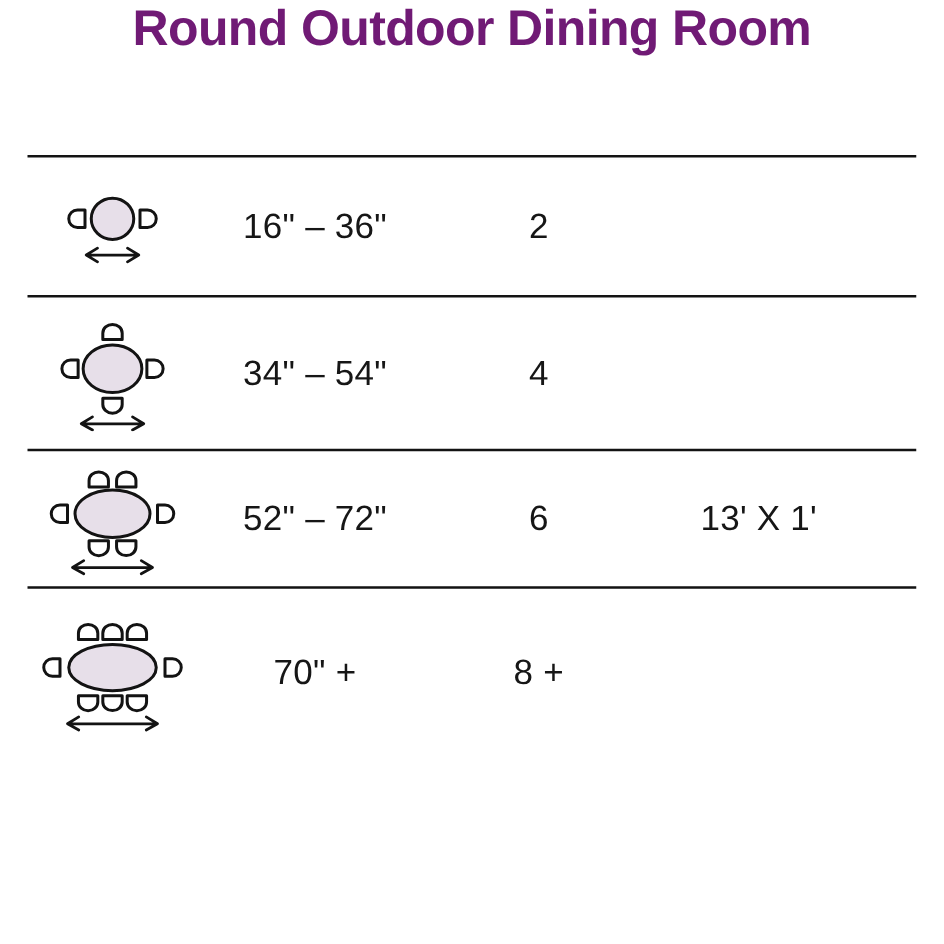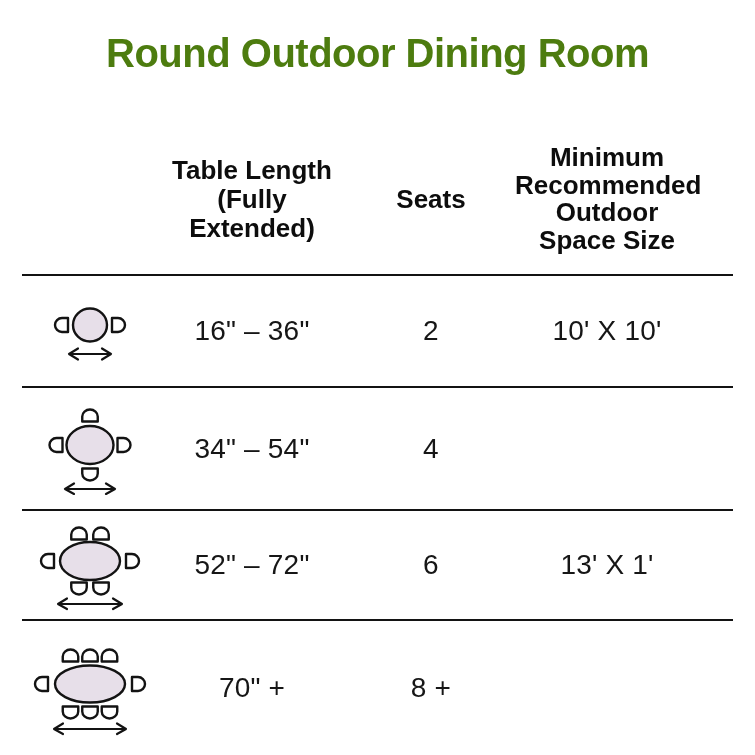--- a/index.html
+++ b/index.html
@@ -7,28 +7,27 @@
   .page {
     position: relative;
     width: 755px;
     height: 755px;
     background: #ffffff;
     font-family: "Liberation Sans", sans-serif;
     color: #121212;
     overflow: hidden;
   }
   .title {
-    padding-top: 30px;
     height: 124px;
     text-align: center;
     font-size: 40px;
     line-height: 47px;
     font-weight: 700;
     letter-spacing: -0.5px;
-    color: #4d7c0f;
+    color: #701a75;
   }
   .grid { padding: 0 22px; }
   .row { display: flex; align-items: center; width: 711px; }
   .row.header-row { height: 150px; }
   .row.data-row { border-top: 2.5px solid #131313; }
   .r1 { height: 112px; }
   .r2 { height: 123px; }
   .r3 { height: 110px; }
   .r4 { height: 136px; }
   .c-icon   { width: 135px; display: flex; justify-content: center; align-items: center; }
@@ -57,43 +56,32 @@
 <body>
 
 <div class="page">
 
   <div class="title">
     <div>Round Outdoor Dining Room</div>
   </div>
 
   <div class="grid">
 
-    <div class="row header-row">
-      <div class="c-icon"></div>
-      <div class="c-length head-cell">Table Length
-(Fully Extended)</div>
-      <div class="c-seats head-cell">Seats</div>
-      <div class="c-space head-cell">Minimum
-Recommended
-Outdoor
-Space Size</div>
-    </div>
 
     <div class="row data-row r1">
       <div class="c-icon">
         <svg width="96" height="66" viewBox="0 0 96 66">
           <path class="chair" d="M26,20 L20,20 A7,7 0 0 0 20,34 L26,34 Z"></path>
           <path class="chair" d="M70,20 L76,20 A7,7 0 0 1 76,34 L70,34 Z"></path>
           <ellipse class="tbl" cx="48" cy="27" rx="17" ry="16.5" fill="#e7dfe9"></ellipse>
           <path class="arrow" d="M27,56 L69,56 M27,56 L36,50.5 M27,56 L36,61.5 M69,56 L60,50.5 M69,56 L60,61.5"></path>
         </svg>
       </div>
       <div class="c-length data-cell">16" – 36"</div>
       <div class="c-seats data-cell">2</div>
-      <div class="c-space data-cell">10' X 10'</div>
     </div>
 
     <div class="row data-row r2">
       <div class="c-icon">
         <svg width="96" height="92" viewBox="0 0 96 92">
           <path class="chair" d="M40.25,18.5 L40.25,13.5 A7.75,7 0 0 1 55.75,13.5 L55.75,18.5 Z"></path>
           <path class="chair" d="M40.25,65.5 L40.25,70.5 A7.75,7 0 0 0 55.75,70.5 L55.75,65.5 Z"></path>
           <path class="chair" d="M20.5,35 L14.5,35 A7,7 0 0 0 14.5,49 L20.5,49 Z"></path>
           <path class="chair" d="M75.5,35 L81.5,35 A7,7 0 0 1 81.5,49 L75.5,49 Z"></path>
           <ellipse class="tbl" cx="48" cy="42" rx="23.5" ry="19" fill="#e7dfe9"></ellipse>

